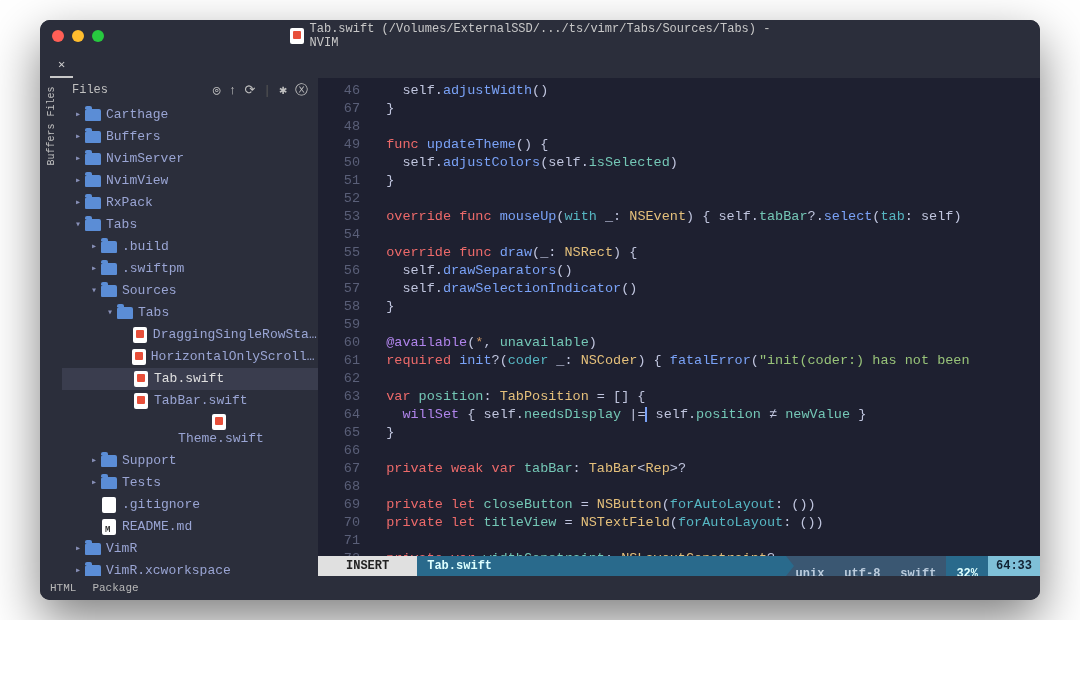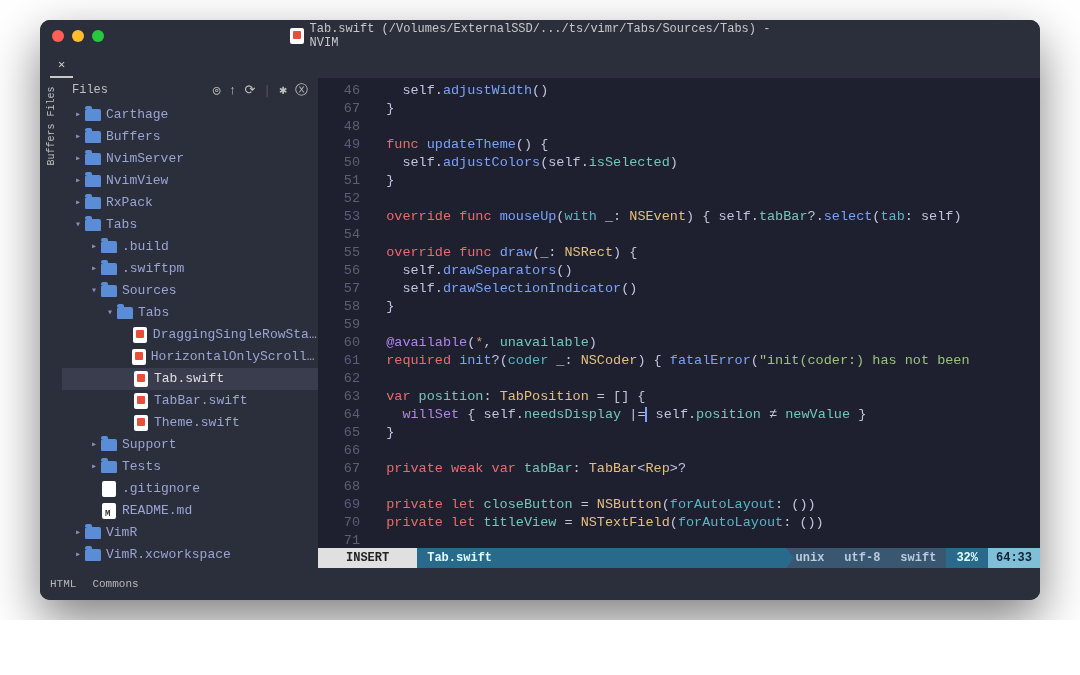--- a/index.html
+++ b/index.html
@@ -41,24 +41,24 @@
 .lines { flex:1; padding:4px 0; color:#a6accd; white-space:pre; overflow:hidden; }
 .lines div { height:18px; }
 .kw-red { color:#ed6a6a; } .kw-blue { color:#7aa2f7; } .kw-purple { color:#b084eb; } .kw-teal { color:#74c7b6; }
 .kw-yellow { color:#e5c07b; } .kw-white { color:#c0c5de; } .kw-green { color:#98c379; }
 .kw-paramlbl { color:#56b6c2; } .kw-orange { color:#d19a66; }
 .cursor { display:inline-block; width:2px; height:15px; background:#7aa2f7; vertical-align:middle; }
 .status { height:20px; display:flex; align-items:stretch; font-size:12px; font-weight:bold; }
 .st-mode { background:#e0e0e0; color:#222; padding:0 28px; display:flex; align-items:center; }
 .st-file { background:#296a8c; color:#dff; padding:0 10px; display:flex; align-items:center; flex:1; position:relative; }
 .st-file::after { content:""; position:absolute; right:-8px; top:0; border-top:10px solid transparent; border-bottom:10px solid transparent; border-left:8px solid #296a8c; }
-.st-seg { background:#3a5772; color:#bcd; padding:10px 10px; display:flex; align-items:center; }
+.st-seg { background:#3a5772; color:#bcd; padding:18px 10px; display:flex; align-items:center; }
 .st-seg.pct { background:#296a8c; color:#dff; }
 .st-seg.pos { background:#7fc0d8; color:#123; padding:0 8px; }
-.footer { height:16px; background:#2b2e3b; display:flex; align-items:center; padding:16px 10px; gap:16px; }
+.footer { height:24px; background:#2b2e3b; display:flex; align-items:center; padding:8px 10px; gap:16px; }
 .footer span { color:#b8b8b8; font-size:11px; cursor:pointer; }
 </style>
 </head>
 <body>
 
 <div class="window">
 
   <div class="titlebar">
     <div class="traffic">
       <span class="tr-close"></span>
@@ -188,21 +188,21 @@
             </span>
             <span style="margin-left: 4px; overflow: hidden; text-overflow: ellipsis; white-space: nowrap;">Tab.swift</span>
           </div>
           <div class="tree-row" style="padding-left: 58px;">
             <span class="chev"></span>
             <span class="icn">
               <span class="swift-icon"></span>
             </span>
             <span style="margin-left: 4px; overflow: hidden; text-overflow: ellipsis; white-space: nowrap;">TabBar.swift</span>
           </div>
-          <div class="tree-row" style="padding-left: 58px;">
+          <div class="tree-row" style="padding-left: 58px; flex-direction: column;">
             <span class="chev"></span>
             <span class="icn">
               <span class="swift-icon"></span>
             </span>
             <span style="margin-left: 4px; overflow: hidden; text-overflow: ellipsis; white-space: nowrap;">Theme.swift</span>
           </div>
           <div class="tree-row" style="padding-left: 26px;">
             <span class="chev">▸</span>
             <span class="icn">
               <span class="folder-icon"></span>
@@ -288,16 +288,16 @@
         <div class="st-seg">swift</div>
         <div class="st-seg pct">32%</div>
         <div class="st-seg pos">64:33</div>
       </div>
     </div>
 
   </div>
 
   <div class="footer">
     <span>HTML</span>
-    <span>Commons</span>
+    <span>Package</span>
   </div>
 
 </div>
 
 </body></html>

